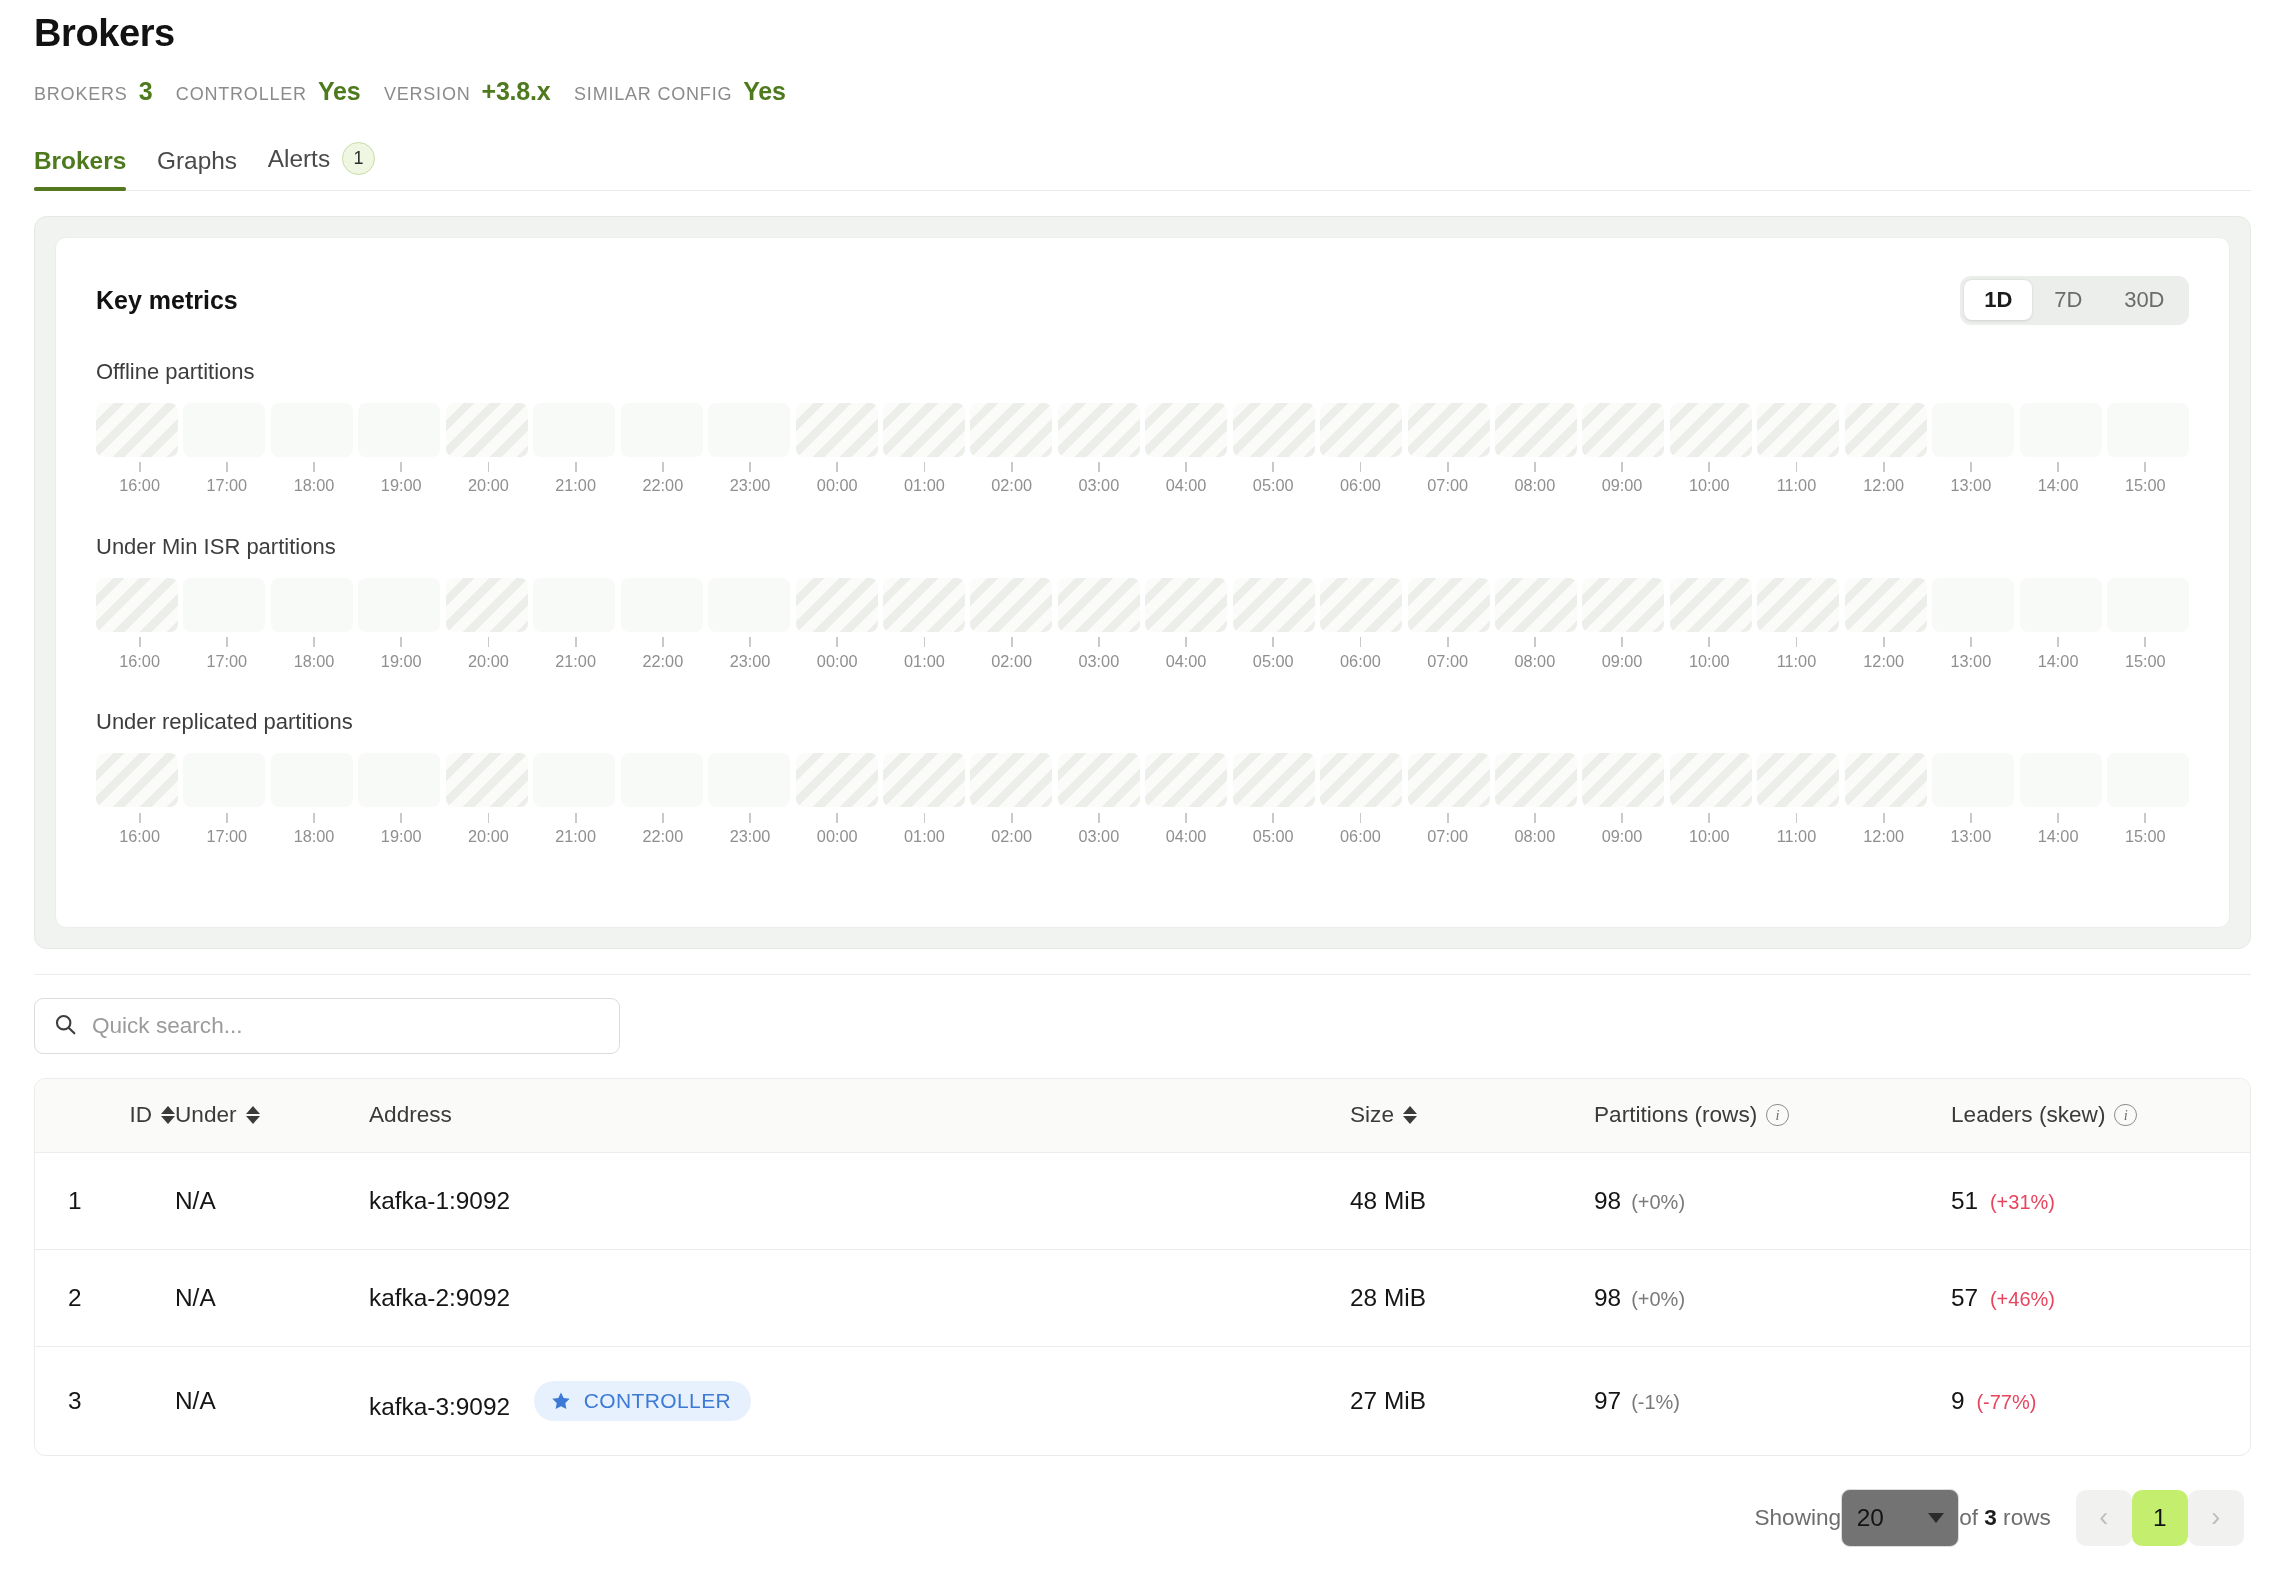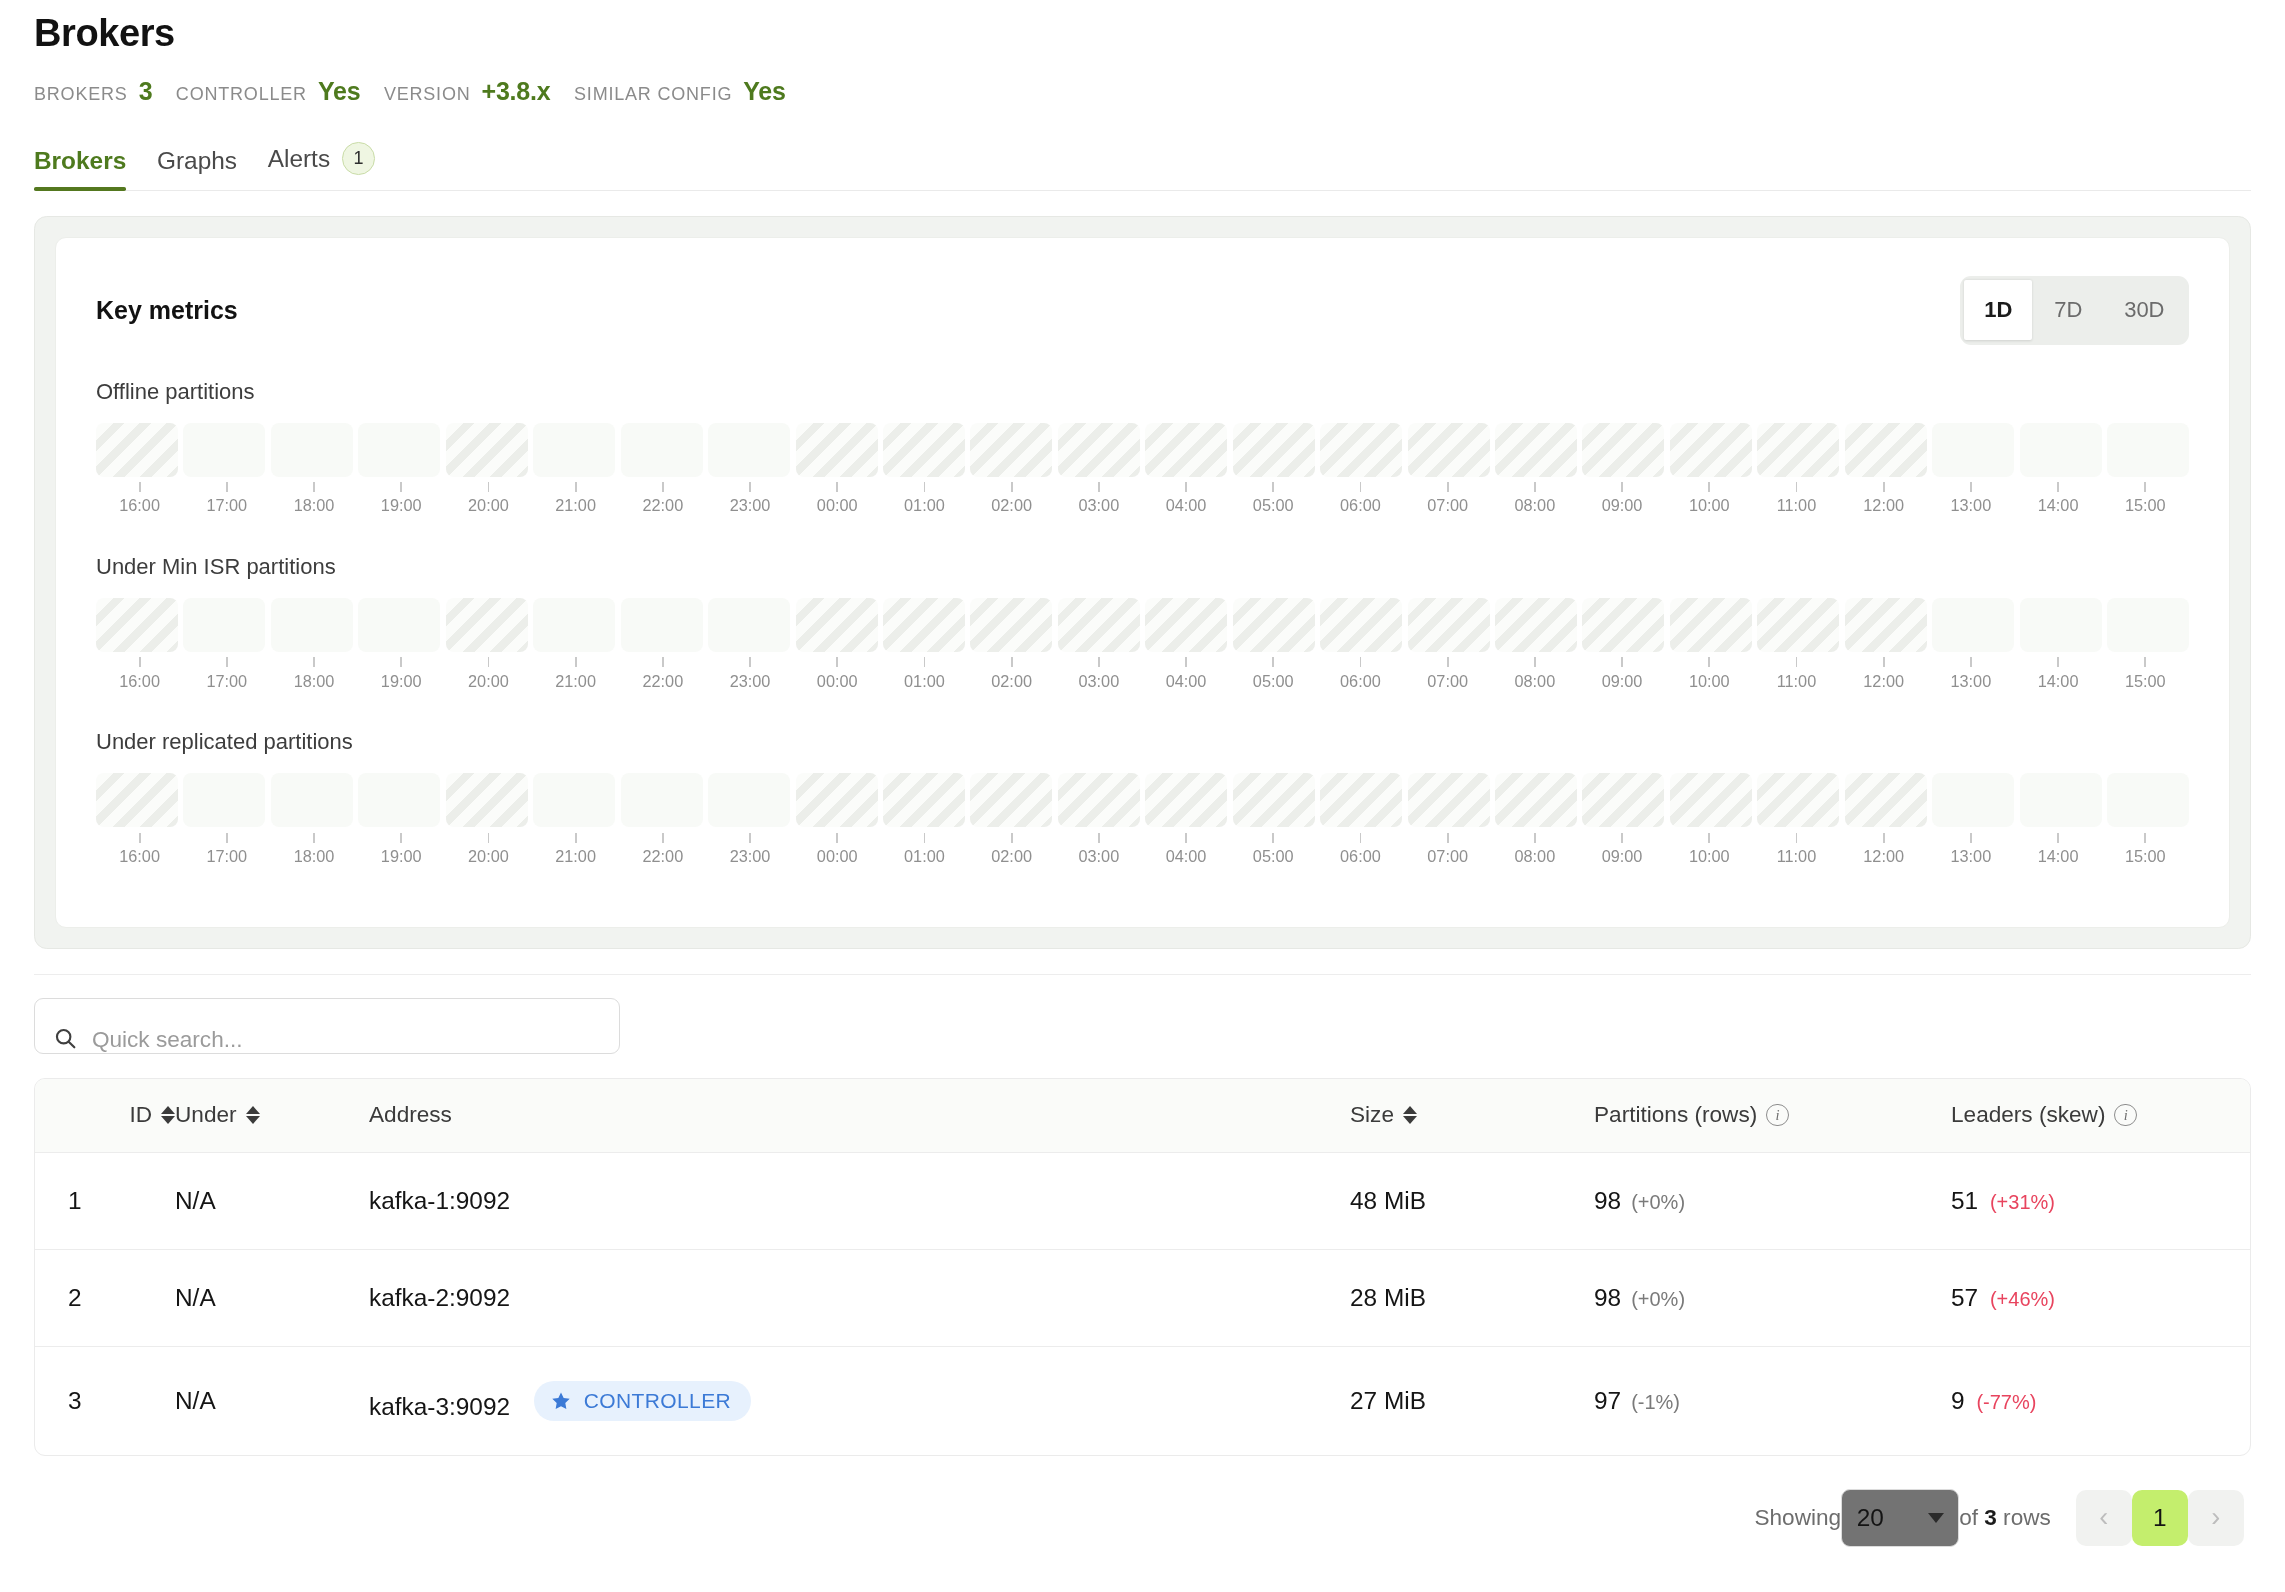--- a/index.html
+++ b/index.html
@@ -117,22 +117,22 @@
   .range-toggle {
     display: flex;
     background: #eceeeb;
     border-radius: 11px;
     padding: 4.5px;
     gap: 1.8px;
   }
   .range-btn {
     font-size: 22px;
     color: #6b6b6b;
-    padding: 17px 20px;
-    border-radius: 2px;
+    padding: 7px 20px;
+    border-radius: 8px;
     cursor: pointer;
     min-width: 58px;
     text-align: center;
   }
   .range-btn.active {
     background: #ffffff;
     color: #1b1b1b;
     font-weight: bold;
     box-shadow: 0 0.9px 2.7px rgba(0,0,0,0.12);
   }
@@ -180,21 +180,21 @@
 
   
   .divider-top { border-top: 0.9px solid #ededed; margin-top: 25px; }
   .search-wrap {
     margin-top: 23.5px;
     width: 586px;
     height: 56px;
     border: 0.9px solid #dcdcdc;
     border-radius: 9px;
     display: flex;
-    align-items: flex-end;
+    align-items: center;
     padding: 0 18px;
     background: #fff;
   }
   .search-wrap svg { flex: 0 0 auto; }
   .search-input {
     border: none;
     outline: none;
     font-size: 22.6px;
     color: #1c1c1c;
     margin-left: 14.5px;

